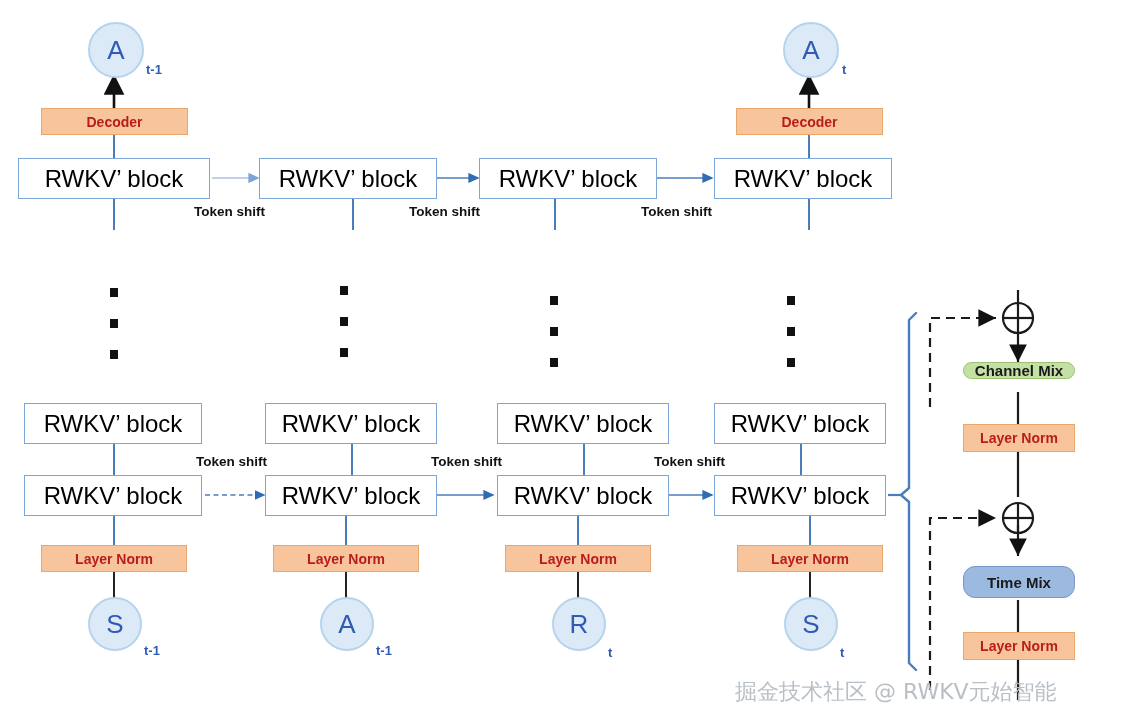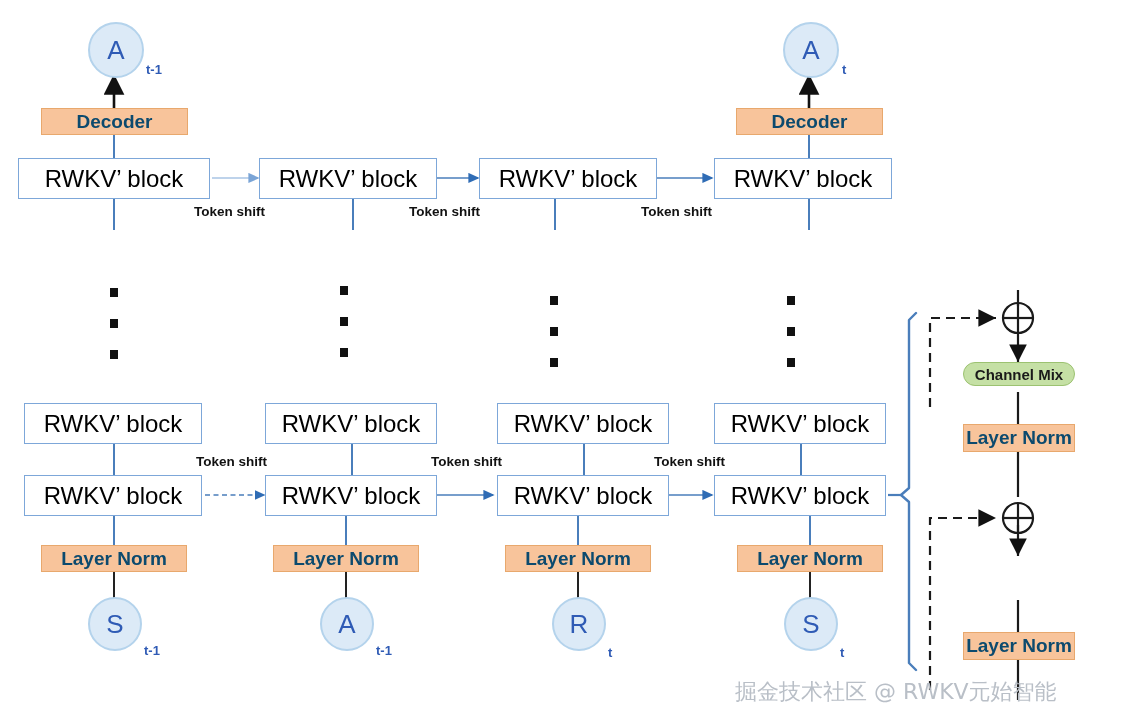--- a/index.html
+++ b/index.html
@@ -15,21 +15,21 @@
   
   .rwkv{
     border:1.5px solid #7da7d9;background:#ffffff;
     font-size:24px;color:#000;letter-spacing:0px;
     font-family:"Liberation Sans",sans-serif;
   }
 
   
   .orange{
     background:#f8c49b;border:1px solid #e8a86d;
-    font-size:19px;font-weight:bold;color:#0c4a6e;
+    font-size:14px;font-weight:bold;color:#b91c1c;
   }
 
   
   .mix{
     border-radius:12px;font-size:15px;font-weight:bold;color:#1a1a1a;
   }
   .mix.green{background:#c5e0a5;border:1.5px solid #9cc271;}
   .mix.blue{background:#9cb9e0;border:1.5px solid #7698ca;}
 
   
@@ -247,26 +247,29 @@
   <div class="circ" style="left:552px;top:597px;width:50px;height:50px;">
     <span>R</span>
   </div>
   <div class="sub" style="left:608px;top:645px;">t</div>
 
   <div class="circ" style="left:784px;top:597px;width:50px;height:50px;">
     <span>S</span>
   </div>
   <div class="sub" style="left:840px;top:645px;">t</div>
 
-  <div class="blk mix green" style="left:963px;top:362px;width:112px;height:24px;">
+  <div class="blk mix green" style="left:963px;top:362px;width:112px;height:17px;">
     <span>Channel Mix</span>
   </div>
   <div class="blk orange" style="left:963px;top:424px;width:112px;height:28px;">
     <span>Layer Norm</span>
   </div>
 
+  <div class="blk mix blue" style="left:963px;top:566px;width:112px;height:32px;">
+    <span>Time Mix</span>
+  </div>
   <div class="blk orange" style="left:963px;top:632px;width:112px;height:28px;">
     <span>Layer Norm</span>
   </div>
 
   <div class="wm" style="left:735px;top:677px;">掘金技术社区 @ RWKV元始智能</div>
 
 </div>
 
 </body></html>

